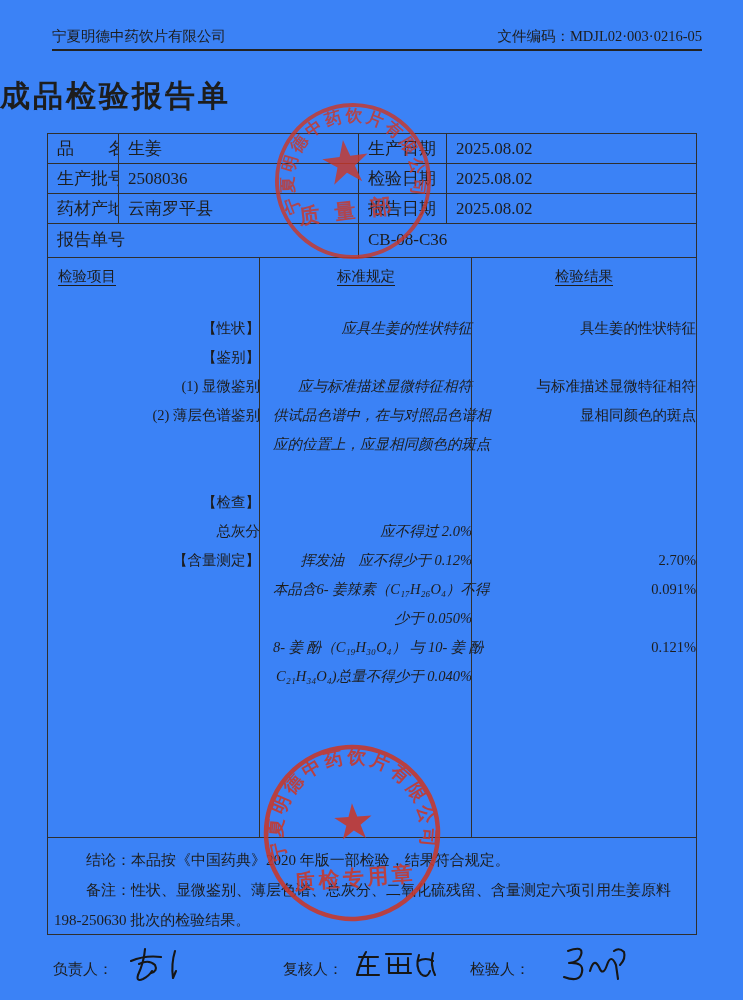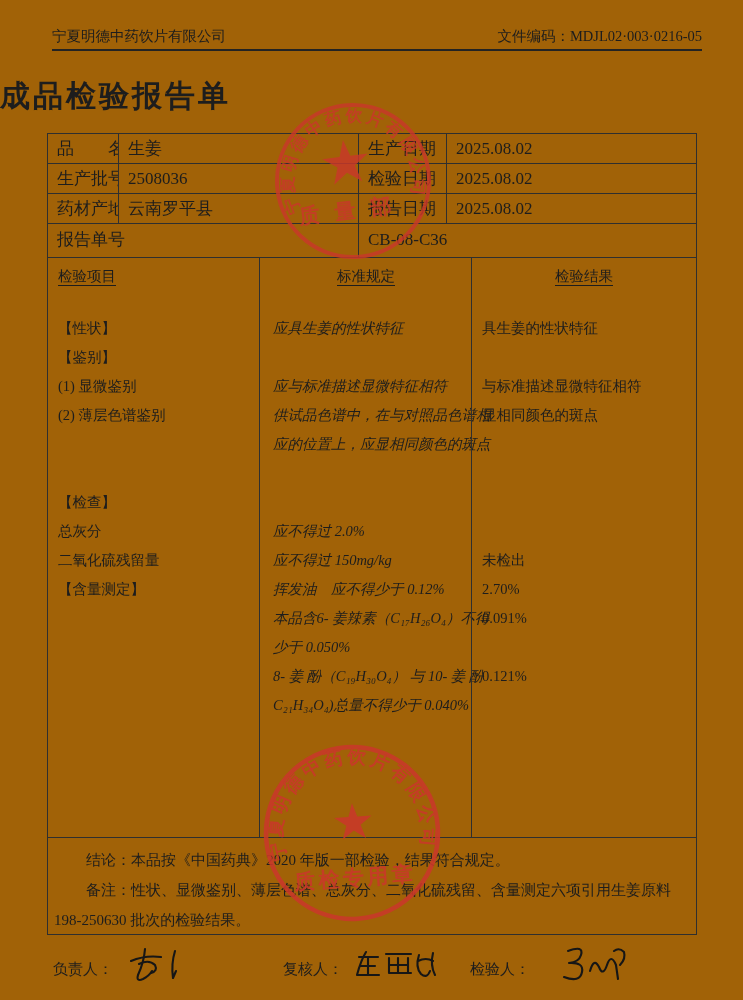--- a/index.html
+++ b/index.html
@@ -1,17 +1,17 @@
 <!DOCTYPE html>
 <html><head>
 <meta charset="utf-8">
 <style>
   html,body{margin:0;padding:0;background:#e8e8e8;}
   .page{
-    position:relative; width:743px; height:1000px; background:#a16207;
+    position:relative; width:743px; height:1000px; background:#3b82f6;
     font-family:"Liberation Serif", serif; color:#1d1d1d; overflow:hidden;
     margin:0 auto;
   }
   
   .doc-header{
     position:absolute; left:52px; top:27px; width:650px;
     display:flex; justify-content:space-between; font-size:14.5px;
   }
   .header-rule{
     position:absolute; left:52px; top:49px; width:650px; height:2px; background:#232323;
@@ -39,21 +39,21 @@
     border:1.6px solid #2f2f2f; border-top:none;
     font-size:14.5px;
   }
   .vline{ position:absolute; top:0; bottom:0; width:1.2px; background:#2f2f2f; }
   .vline.v1{ left:211px; } .vline.v2{ left:423px; }
   .mt-header{ display:flex; height:56px; padding-top:9px; box-sizing:border-box; }
   .mt-header .h0{ width:212px; padding-left:10px; box-sizing:border-box;}
   .mt-header .h1{ width:212px; text-align:center; }
   .mt-header .h2{ width:224px; text-align:center; }
   .mt-header span{ text-decoration:underline; text-underline-offset:4px; }
-  .mt-row{ display:flex; height:29px; line-height:29px; }
+  .mt-row{ display:flex; height:29px; line-height:29px;text-align:right; }
   .mt-cell{ box-sizing:border-box; white-space:nowrap; overflow:visible; }
   .mt-cell.c0{ width:212px; padding-left:10px; }
   .mt-cell.c1{ width:212px; padding-left:13px;font-style:italic; }
   .mt-cell.c2{ width:224px; padding-left:10px; }
   
   .footer-box{
     box-sizing:border-box; width:650px; height:97px;
     border:1.6px solid #2f2f2f; border-top:none;
     padding:7px 8px 0 6px; font-size:15px; line-height:30px;
   }
@@ -133,25 +133,20 @@
             <div class="mt-cell c2"></div>
           </div>
           <div class="mt-row">
             <div class="mt-cell c0">【检查】</div>
             <div class="mt-cell c1"></div>
             <div class="mt-cell c2"></div>
           </div>
           <div class="mt-row">
             <div class="mt-cell c0">总灰分</div>
             <div class="mt-cell c1">应不得过 2.0%</div>
-          </div>
-          <div class="mt-row">
-            <div class="mt-cell c0">二氧化硫残留量</div>
-            <div class="mt-cell c1">应不得过 150mg/kg</div>
-            <div class="mt-cell c2">未检出</div>
           </div>
           <div class="mt-row">
             <div class="mt-cell c0">【含量测定】</div>
             <div class="mt-cell c1">挥发油　应不得少于 0.12%</div>
             <div class="mt-cell c2">2.70%</div>
           </div>
           <div class="mt-row">
             <div class="mt-cell c0"></div>
             <div class="mt-cell c1">本品含6- 姜辣素（C₁₇H₂₆O₄）不得</div>
             <div class="mt-cell c2">0.091%</div>

